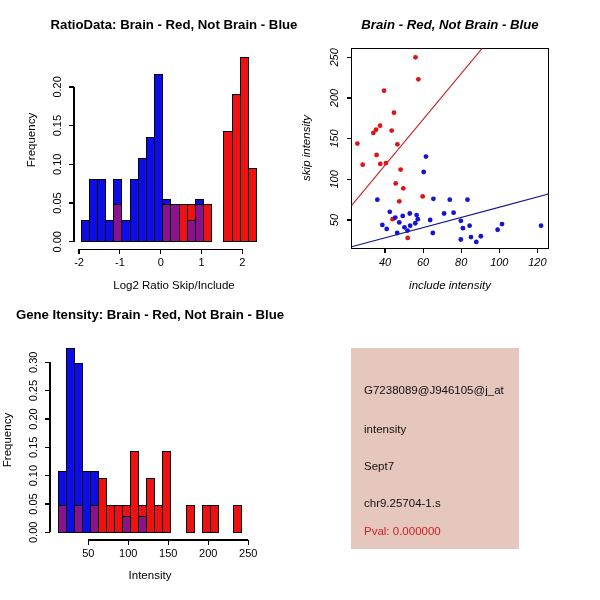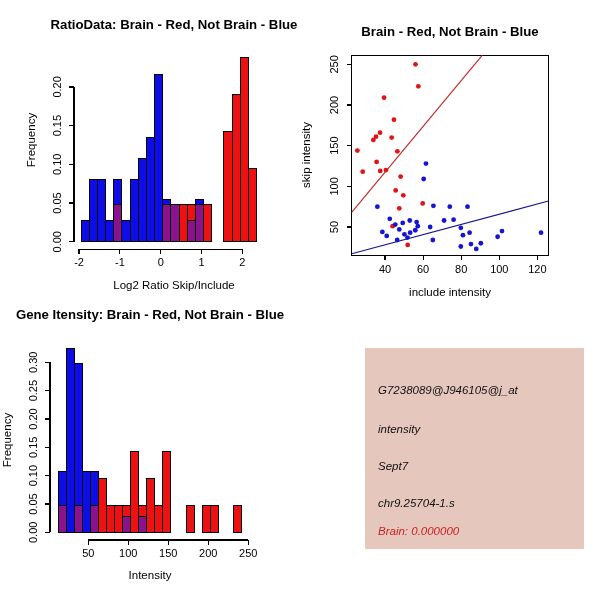--- a/index.html
+++ b/index.html
@@ -1,24 +1,24 @@
 <!DOCTYPE html>
 <html><head>
 <meta charset="utf-8">
 <style>
   html,body{margin:0;padding:0;background:#ffffff;}
   body{width:600px;height:600px;position:relative;font-family:"Liberation Sans",sans-serif;overflow:hidden;}
   .panel{position:absolute;width:300px;height:300px;}
-  #p1{left:0;top:0;margin-left:24px;} #p2{left:300px;top:7px;} #p3{left:0;top:290px;text-decoration:underline;} #p4{left:300px;top:300px;}
+  #p1{left:0;top:0;margin-left:24px;} #p2{left:300px;top:0;font-style:italic;} #p3{left:0;top:290px;text-decoration:underline;} #p4{left:300px;top:300px;}
   svg{display:block;}
   svg text{font-family:"Liberation Sans",sans-serif;fill:#000000;}
   .title{font-size:13.2px;font-weight:bold;}
   .axlab{font-size:11.5px;}
   .tick{font-size:11px;}
-  .infobox{position:absolute;left:65px;top:48px;width:219px;height:201px;font-style:italic;}
+  .infobox{position:absolute;left:51px;top:48px;width:168px;height:201px;}
   .infoline{position:absolute;left:13px;font-size:11.5px;color:#111111;white-space:nowrap;}
 </style>
 </head>
 <body style="background: rgb(255, 255, 255);">
 
 <div class="panel" id="p1">
   <svg width="300" height="300" viewBox="0 0 300 300">
     <text class="title" x="150" y="29" text-anchor="middle">RatioData: Brain - Red, Not Brain - Blue</text>
     <text class="axlab" x="11" y="140" text-anchor="middle" transform="rotate(-90 11 140)">Frequency</text>
     <text class="axlab" x="150" y="289" text-anchor="middle">Log2 Ratio Skip/Include</text>
@@ -219,15 +219,15 @@
       </g>
   </svg>
 </div>
 
 <div class="panel" id="p4">
   <div class="infobox" id="infobox" style="background: rgb(230, 199, 190);">
     <div class="infoline" style="top: 36px; color: rgb(17, 17, 17);">G7238089@J946105@j_at</div>
     <div class="infoline" style="top: 75px; color: rgb(17, 17, 17);">intensity</div>
     <div class="infoline" style="top: 112px; color: rgb(17, 17, 17);">Sept7</div>
     <div class="infoline" style="top: 149px; color: rgb(17, 17, 17);">chr9.25704-1.s</div>
-    <div class="infoline" id="pvalline" style="top: 177px; color: rgb(204, 34, 34);">Brain: 0.000000</div>
+    <div class="infoline" id="pvalline" style="top: 177px; color: rgb(204, 34, 34);">Pval: 0.000000</div>
   </div>
 </div>
 
 </body></html>

